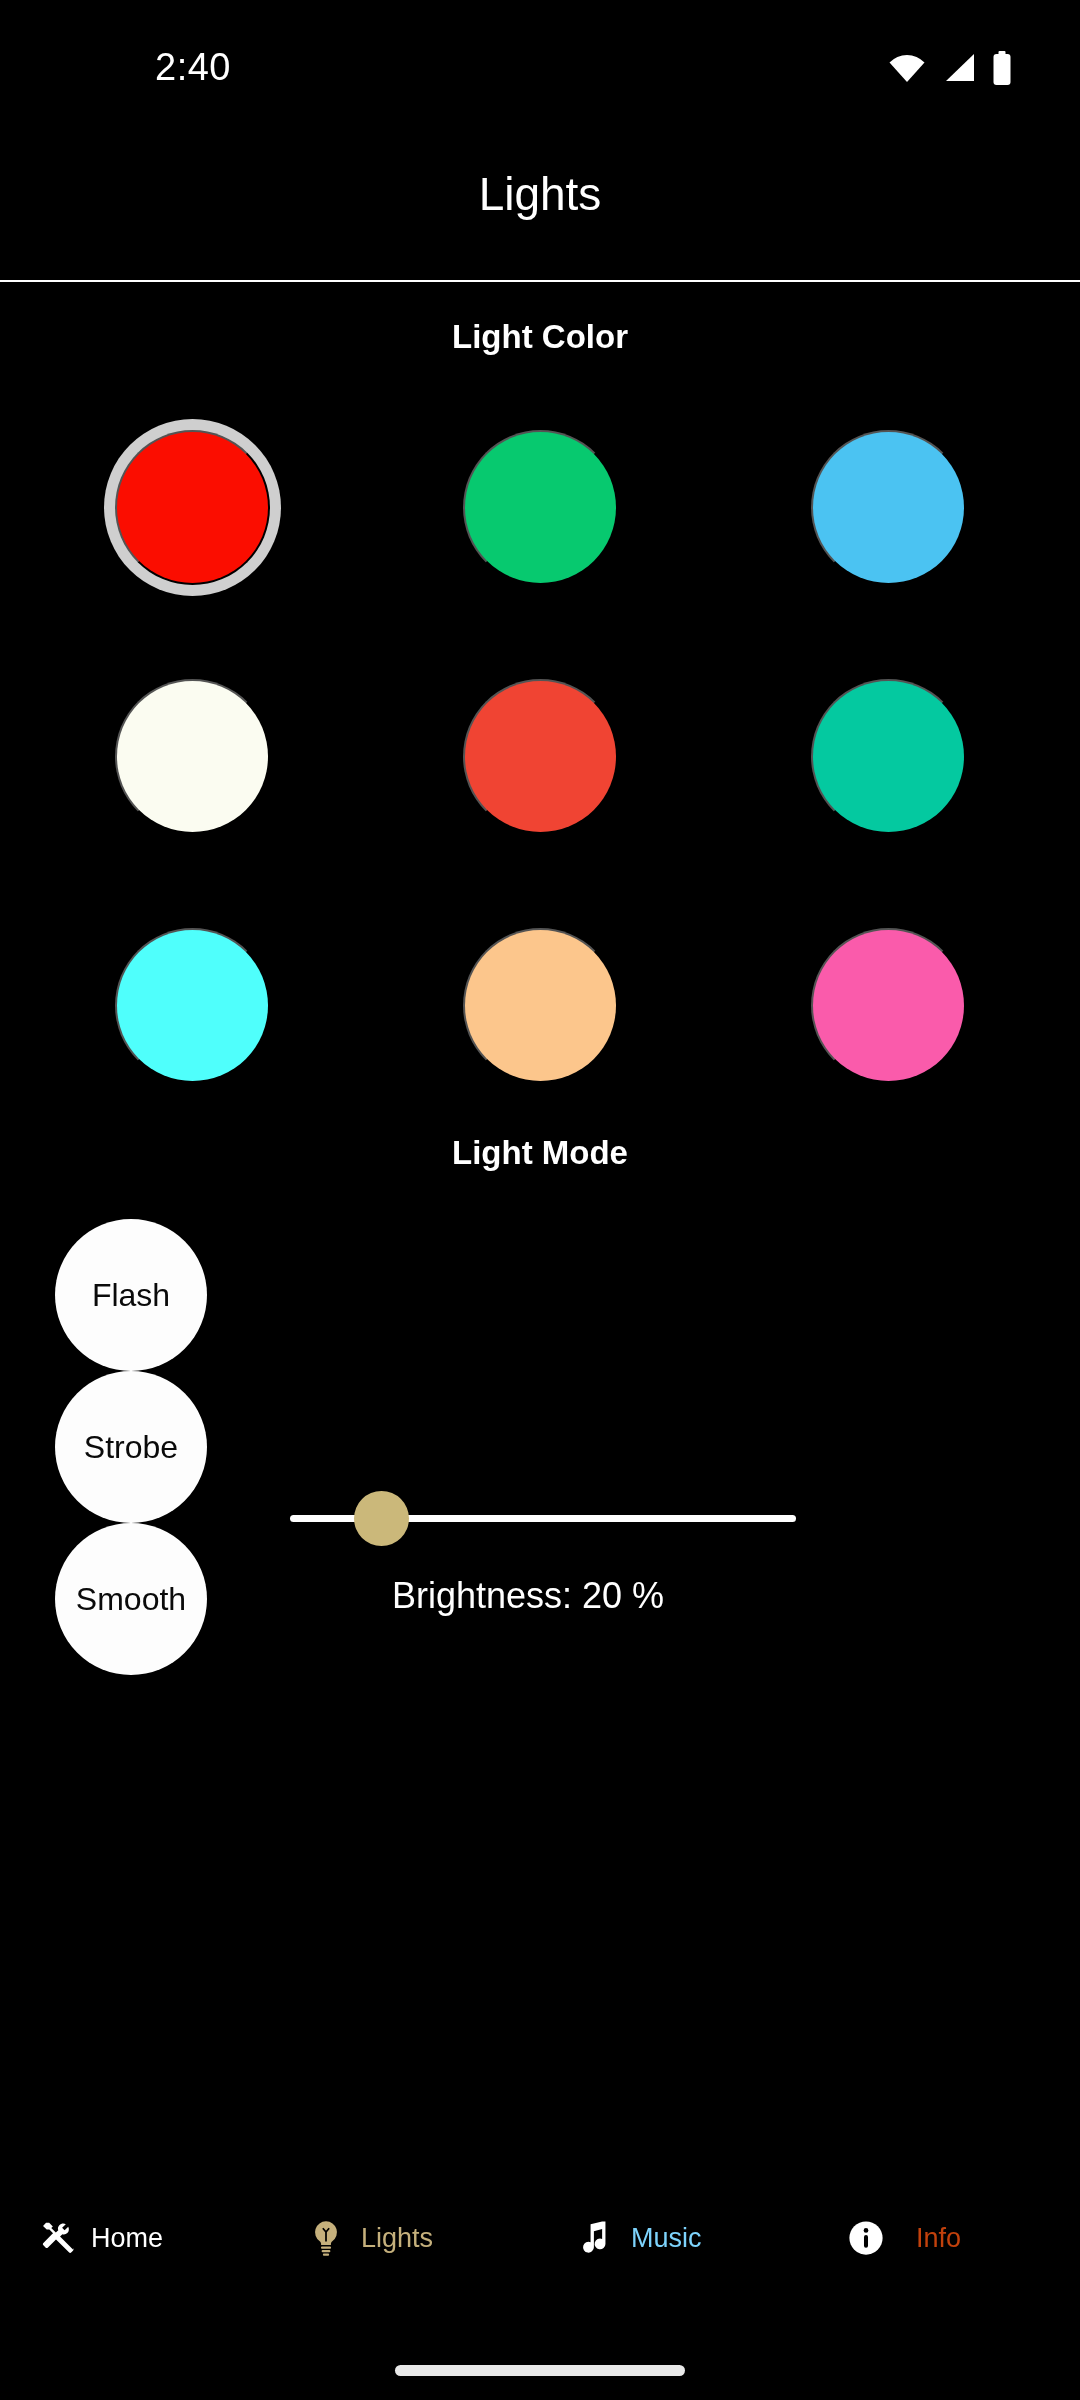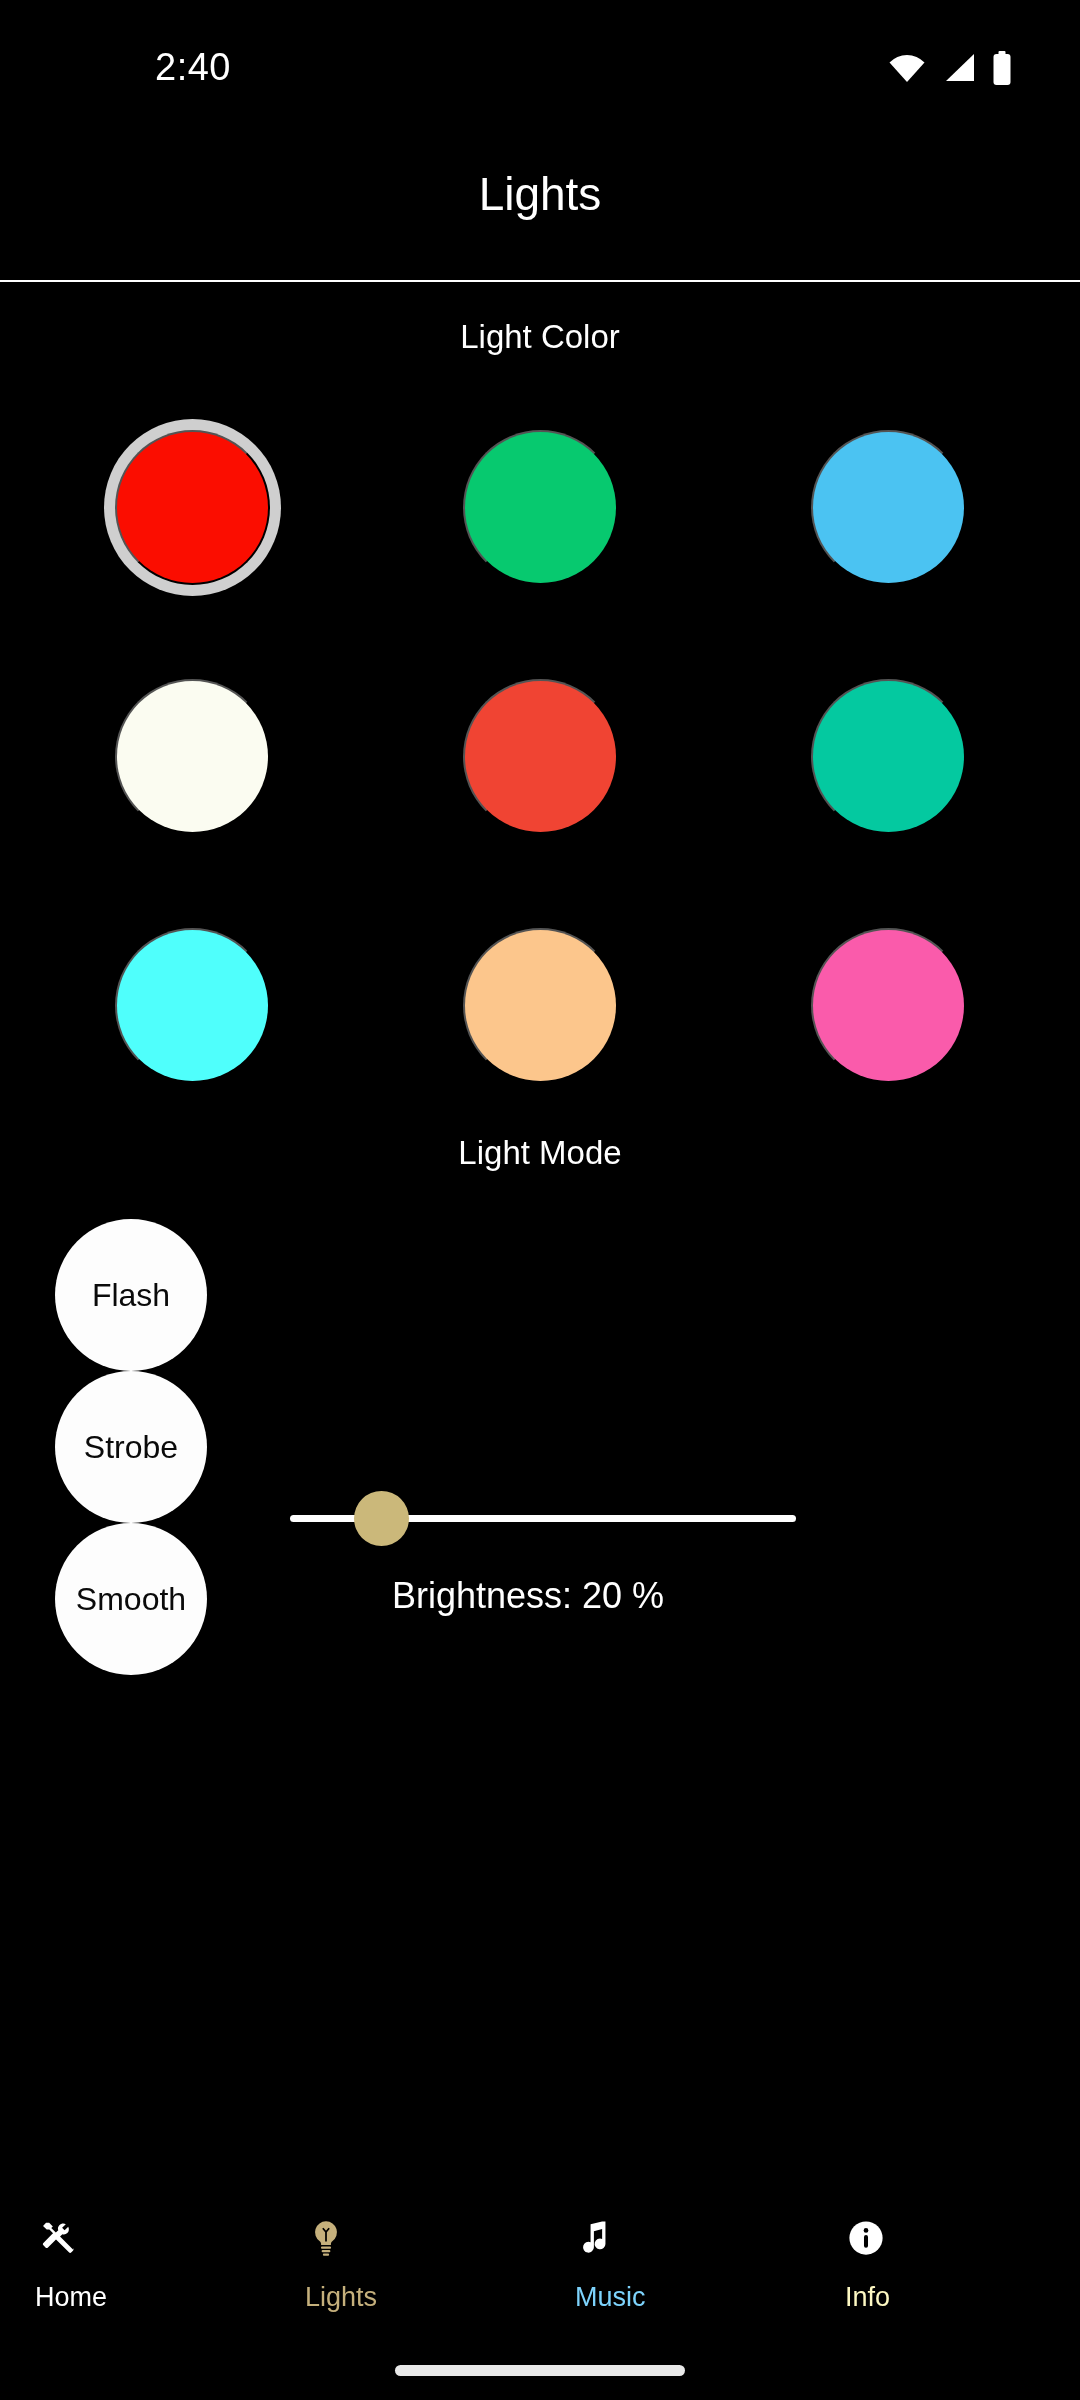--- a/index.html
+++ b/index.html
@@ -34,21 +34,21 @@
     color:#fff; font-size:46px; font-weight:400; line-height:1;
   }
   .divider {
     position:absolute; top:280px; left:0; width:1080px; height:2px;
     background:#ffffff;
   }
 
   
   .section-title {
     position:absolute; left:0; width:1080px; text-align:center;
-    color:#fff; font-size:33px; font-weight:normal; line-height:1;
+    color:#fff; font-size:33px; font-weight:bold; line-height:1;
   }
   #heading-light-color { top:320px; }
   #heading-light-mode  { top:1136px; }
 
   
   .color-grid {
     position:absolute; top:424px; left:0; width:1080px;
     display:flex; flex-direction:column; gap:83px;
   }
   .color-row { display:flex; justify-content:space-around; align-items:center; padding:0 18px; }
@@ -93,22 +93,22 @@
     position:absolute; top:1578px; left:0; width:1056px; text-align:center;
     color:#ffffff; font-size:36px; line-height:1;
   }
 
   
   .bottom-nav {
     position:absolute; bottom:68px; left:0; width:1080px; height:116px;
     display:flex; justify-content:space-around; align-items:flex-start;
   }
   .nav-item {
-    width:200px; display:flex; flex-direction:column;
-    align-items:flex-start; gap:24px; cursor:pointer;
+    width:200px; display:flex; flex-direction:row;
+    align-items:center; gap:14px; cursor:pointer;
   }
   .nav-icon { height:44px; display:flex; align-items:center; justify-content:center; }
   .nav-label { font-size:27px; line-height:1; color:#ffffff; }
   .nav-item.active .nav-label { color:#c5b07c; }
 
   .gesture-bar {
     position:absolute; bottom:24px; left:50%; transform:translateX(-50%);
     width:290px; height:11px; border-radius:6px; background:#e9e9e9;
   }
 </style>
@@ -225,19 +225,19 @@
     </div>
 
     <div class="nav-item">
       <div class="nav-icon">
         <svg width="42" height="42" viewBox="0 0 24 24">
           <circle cx="12" cy="12" r="9.5" fill="#ffffff"></circle>
           <circle cx="12" cy="7.7" r="1.35" fill="#000000"></circle>
           <rect x="10.85" y="10.3" width="2.3" height="7.2" rx="1.1" fill="#000000"></rect>
         </svg>
       </div>
-      <div class="nav-label" style="color: #fef9c3;">Info</div>
+      <div class="nav-label" style="color: #c2410c; margin-left: 15px;">Info</div>
     </div>
 
   </div>
 
   <div class="gesture-bar"></div>
 </div>
 
 </body></html>

